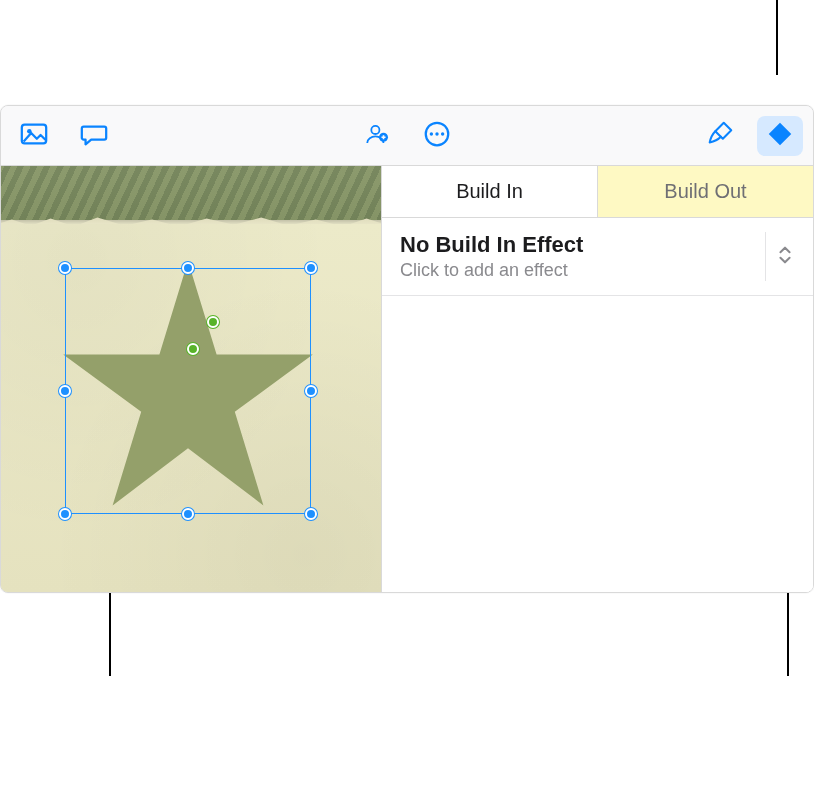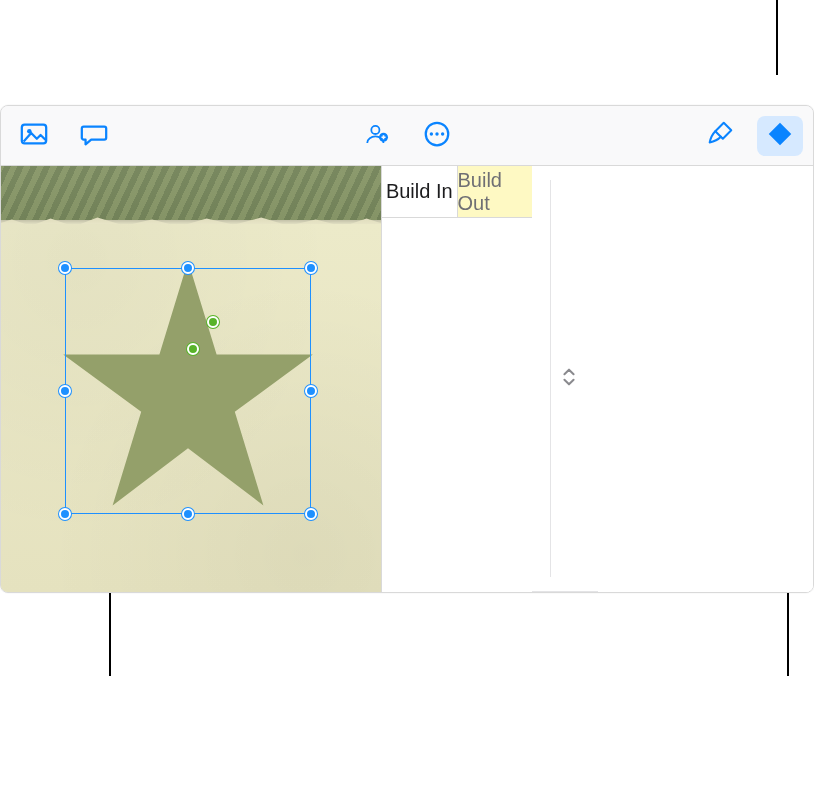--- a/index.html
+++ b/index.html
@@ -140,21 +140,21 @@
     background:#58b329; border:2px solid #fff; box-shadow:0 0 0 1px #58b329;
     transform: translate(-50%, -50%);
   }
   .g1{ left:60%; top:22%; }
   .g2{ left:52%; top:33%; }
 
   
   .inspector {
     flex: 1;
     display: flex;
-    flex-direction: row;
+    flex-direction: column;
     background: #ffffff;
   }
   .tabs {
     height: 52px;
     display:flex;
     border-bottom: 1px solid #d9d9d9;
   }
   .tab {
     flex:1;
     display:flex; align-items:center; justify-content:center;
@@ -291,20 +291,24 @@
         </div>
       </div>
 
       <div class="inspector">
         <div class="tabs">
           <div class="tab active">Build In</div>
           <div class="tab">Build Out</div>
         </div>
 
         <div class="effect-row">
+          <div class="txt">
+            <div class="title">No Build In Effect</div>
+            <div class="sub">Click to add an effect</div>
+          </div>
           <div class="chev">
             <span>
               <svg viewBox="0 0 24 24" fill="none" stroke="currentColor" stroke-width="2.2" stroke-linecap="round" stroke-linejoin="round">
                 <polyline points="7 9 12 4 17 9"></polyline>
                 <polyline points="7 15 12 20 17 15"></polyline>
               </svg>
             </span>
           </div>
         </div>
 

